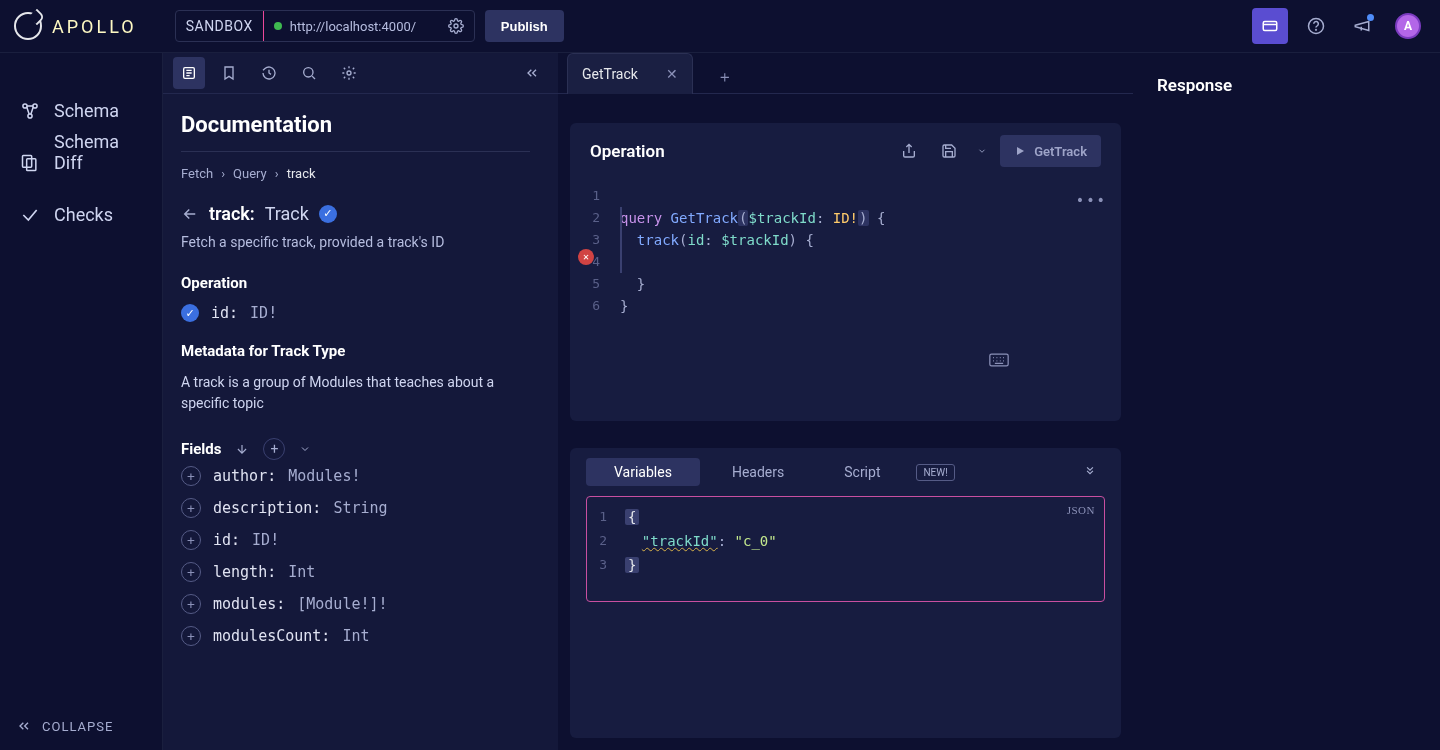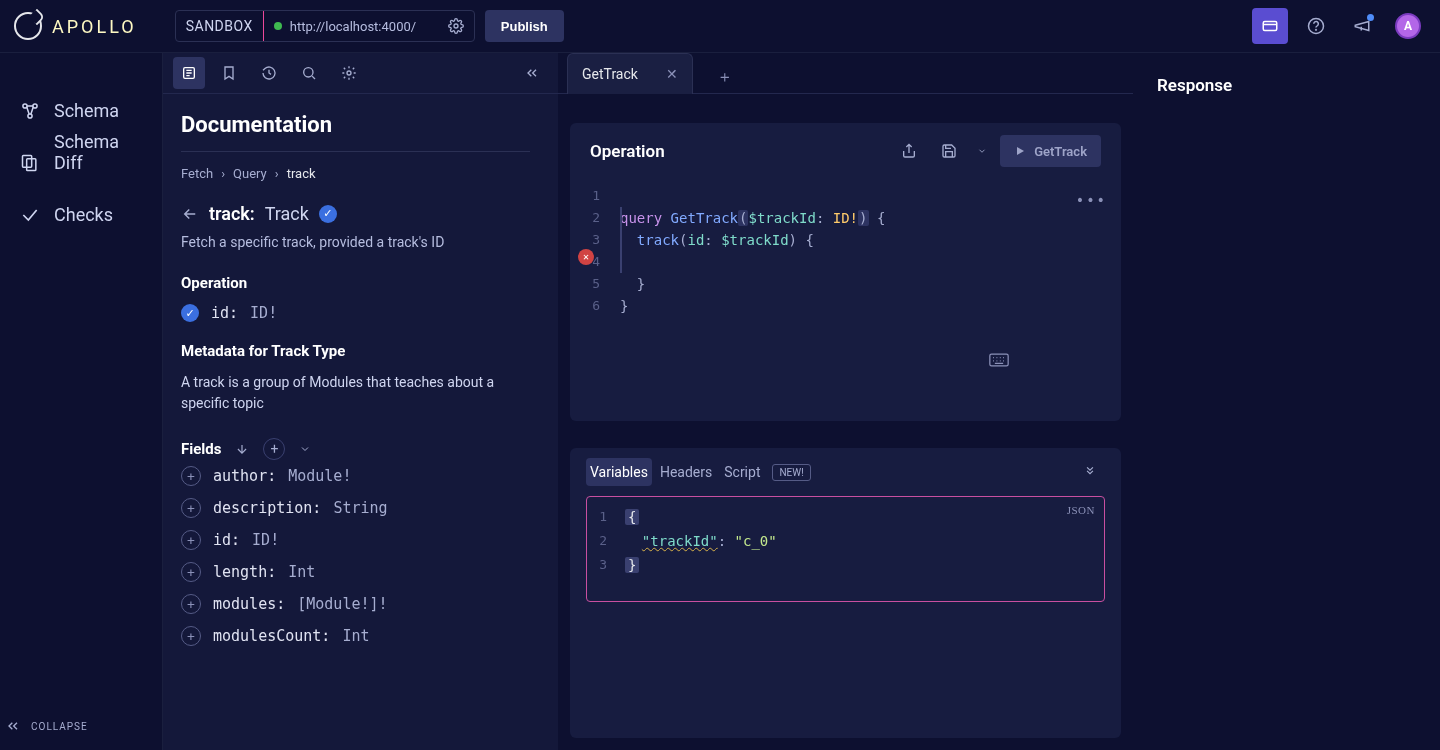--- a/index.html
+++ b/index.html
@@ -26,21 +26,21 @@
   .avatar { width:26px; height:26px; border-radius:50%; background:#b366e8; color:#fff; display:flex; align-items:center; justify-content:center; font-size:12px; font-weight:700; border:2px solid #7a3bbf; }
 
   
   .main { display:flex; height: calc(750px - 53px); }
 
   
   .leftnav { width:163px; background:#0d1030; border-right:1px solid #1a1f3e; display:flex; flex-direction:column; padding-top:20px; }
   .nav-item { display:flex; align-items:flex-end; gap:14px; height:44px; padding:0 10px; margin:4px 10px; border-radius:4px; color:#cfd5f0; font-size:18px; cursor:pointer; }
   .nav-item.active { background:#23284e; color:#fff; }
   .nav-icon { width:20px; height:20px; display:flex; align-items:center; justify-content:center; }
-  .collapse { margin-top:auto; display:flex; align-items:center; gap:10px; padding:16px 5px; font-size:10px; letter-spacing:1px; color:#a6add0; cursor:pointer; }
+  .collapse { margin-top:auto; display:flex; align-items:center; gap:10px; padding:16px 16px; font-size:13px; letter-spacing:1px; color:#a6add0; cursor:pointer; }
 
   
   .doc-col { width:395px; background:#14183a; display:flex; flex-direction:column; }
   .doc-toolbar { height:41px; display:flex; align-items:center; gap:8px; padding:0 10px; border-bottom:1px solid #23284e;}
   .tb-btn { width:32px; height:32px; display:flex; align-items:center; justify-content:center; color:#a6add0; border-radius:4px; cursor:pointer;}
   .tb-btn.active { background:#2d3361; color:#fff; }
   .tb-spacer { flex:1; }
   .doc-body { flex:1; overflow:auto; padding:18px 28px 18px 18px; }
   .doc-title { font-size:22px; font-weight:700; color:#fff; padding-bottom:14px; border-bottom:1px solid #2b3054; margin-bottom:14px;}
   .crumbs { font-size:13px; color:#a6add0; display:flex; gap:8px; margin-bottom:22px;}
@@ -80,21 +80,21 @@
   .code { flex:1; padding:6px 10px; font-size:14px; line-height:22px; white-space:pre; color:#d2d6ef; position:relative;}
   .kw { color:#c792ea;} .fn { color:#82aaff;} .var { color:#7fdbca;} .typ { color:#ffcb6b;} .pun { color:#a6add0;} .str { color:#c3e88d;} .key { color:#7fdbca; }
   .err-dot { position:absolute; left:-32px; top:70px; width:16px; height:16px; background:#d14343; border-radius:50%; display:flex; align-items:center; justify-content:center; color:#fff; font-size:10px;}
   .cursor-line { border-left:2px solid #3a4070; height:66px; position:absolute; left:10px; top:28px;}
   .kebab { position:absolute; right:14px; top:10px; color:#8b91b8; cursor:pointer; letter-spacing:2px;}
   .kbd-icon { position:absolute; right:14px; bottom:10px; color:#8b91b8;}
   .hl { background:#2d3361; padding:0 1px; border-radius:2px;}
 
   .vars-card { margin:10px 12px 12px 12px; background:#171c40; border-radius:6px; height:290px; display:flex; flex-direction:column; }
   .vars-tabs { height:48px; display:flex; align-items:center; gap:4px; padding:0 16px;}
-  .vtab { padding:6px 4px; border-radius:4px; font-size:14px; color:#a6add0; cursor:pointer;}
+  .vtab { padding:6px 28px; border-radius:4px; font-size:14px; color:#a6add0; cursor:pointer;}
   .vtab.active { background:#2d3361; color:#fff;}
   .new-badge { font-size:10px; padding:2px 6px; border:1px solid #555b86; border-radius:3px; color:#a6add0; margin-left:4px;}
   .vars-tabs-spacer { flex:1;}
   .json-label { position:absolute; right:26px; top:56px; font-size:11px; color:#8b91b8; letter-spacing:0.5px;font-family:Liberation Serif, serif;}
   .vars-code-wrap { margin:0 16px 16px 16px; border:1px solid #c84fa0; border-radius:4px; flex:0 0 106px; display:flex; position:relative;}
   .vars-gutter { width:28px; text-align:right; padding:8px 8px 8px 0; color:#5a6089; font-size:13px; line-height:24px;}
   .vars-code { flex:1; padding:8px 10px; font-size:14px; line-height:24px; white-space:pre;}
   .brace-hl { background:#3a4070; padding:0 3px; border-radius:2px;}
   .warn-underline { text-decoration: underline wavy #d6b14a; text-decoration-thickness:1px;}
 
@@ -269,21 +269,21 @@
         <span style="color:#a6add0;">
           <svg width="12" height="12" viewBox="0 0 24 24" fill="none" stroke="currentColor" stroke-width="2">
               <path d="M6 9l6 6 6-6"></path>
             </svg>
         </span>
       </div>
       <div id="fields-list">
           <div class="field-row mono">
             <span class="add-btn">+</span>
             <span class="field-name">author:</span> 
-            <span class="field-type">Module!</span>
+            <span class="field-type">Modules!</span>
           </div>
           <div class="field-row mono">
             <span class="add-btn">+</span>
             <span class="field-name">description:</span> 
             <span class="field-type">String</span>
           </div>
           <div class="field-row mono">
             <span class="add-btn">+</span>
             <span class="field-name">id:</span> 
             <span class="field-type">ID!</span>

